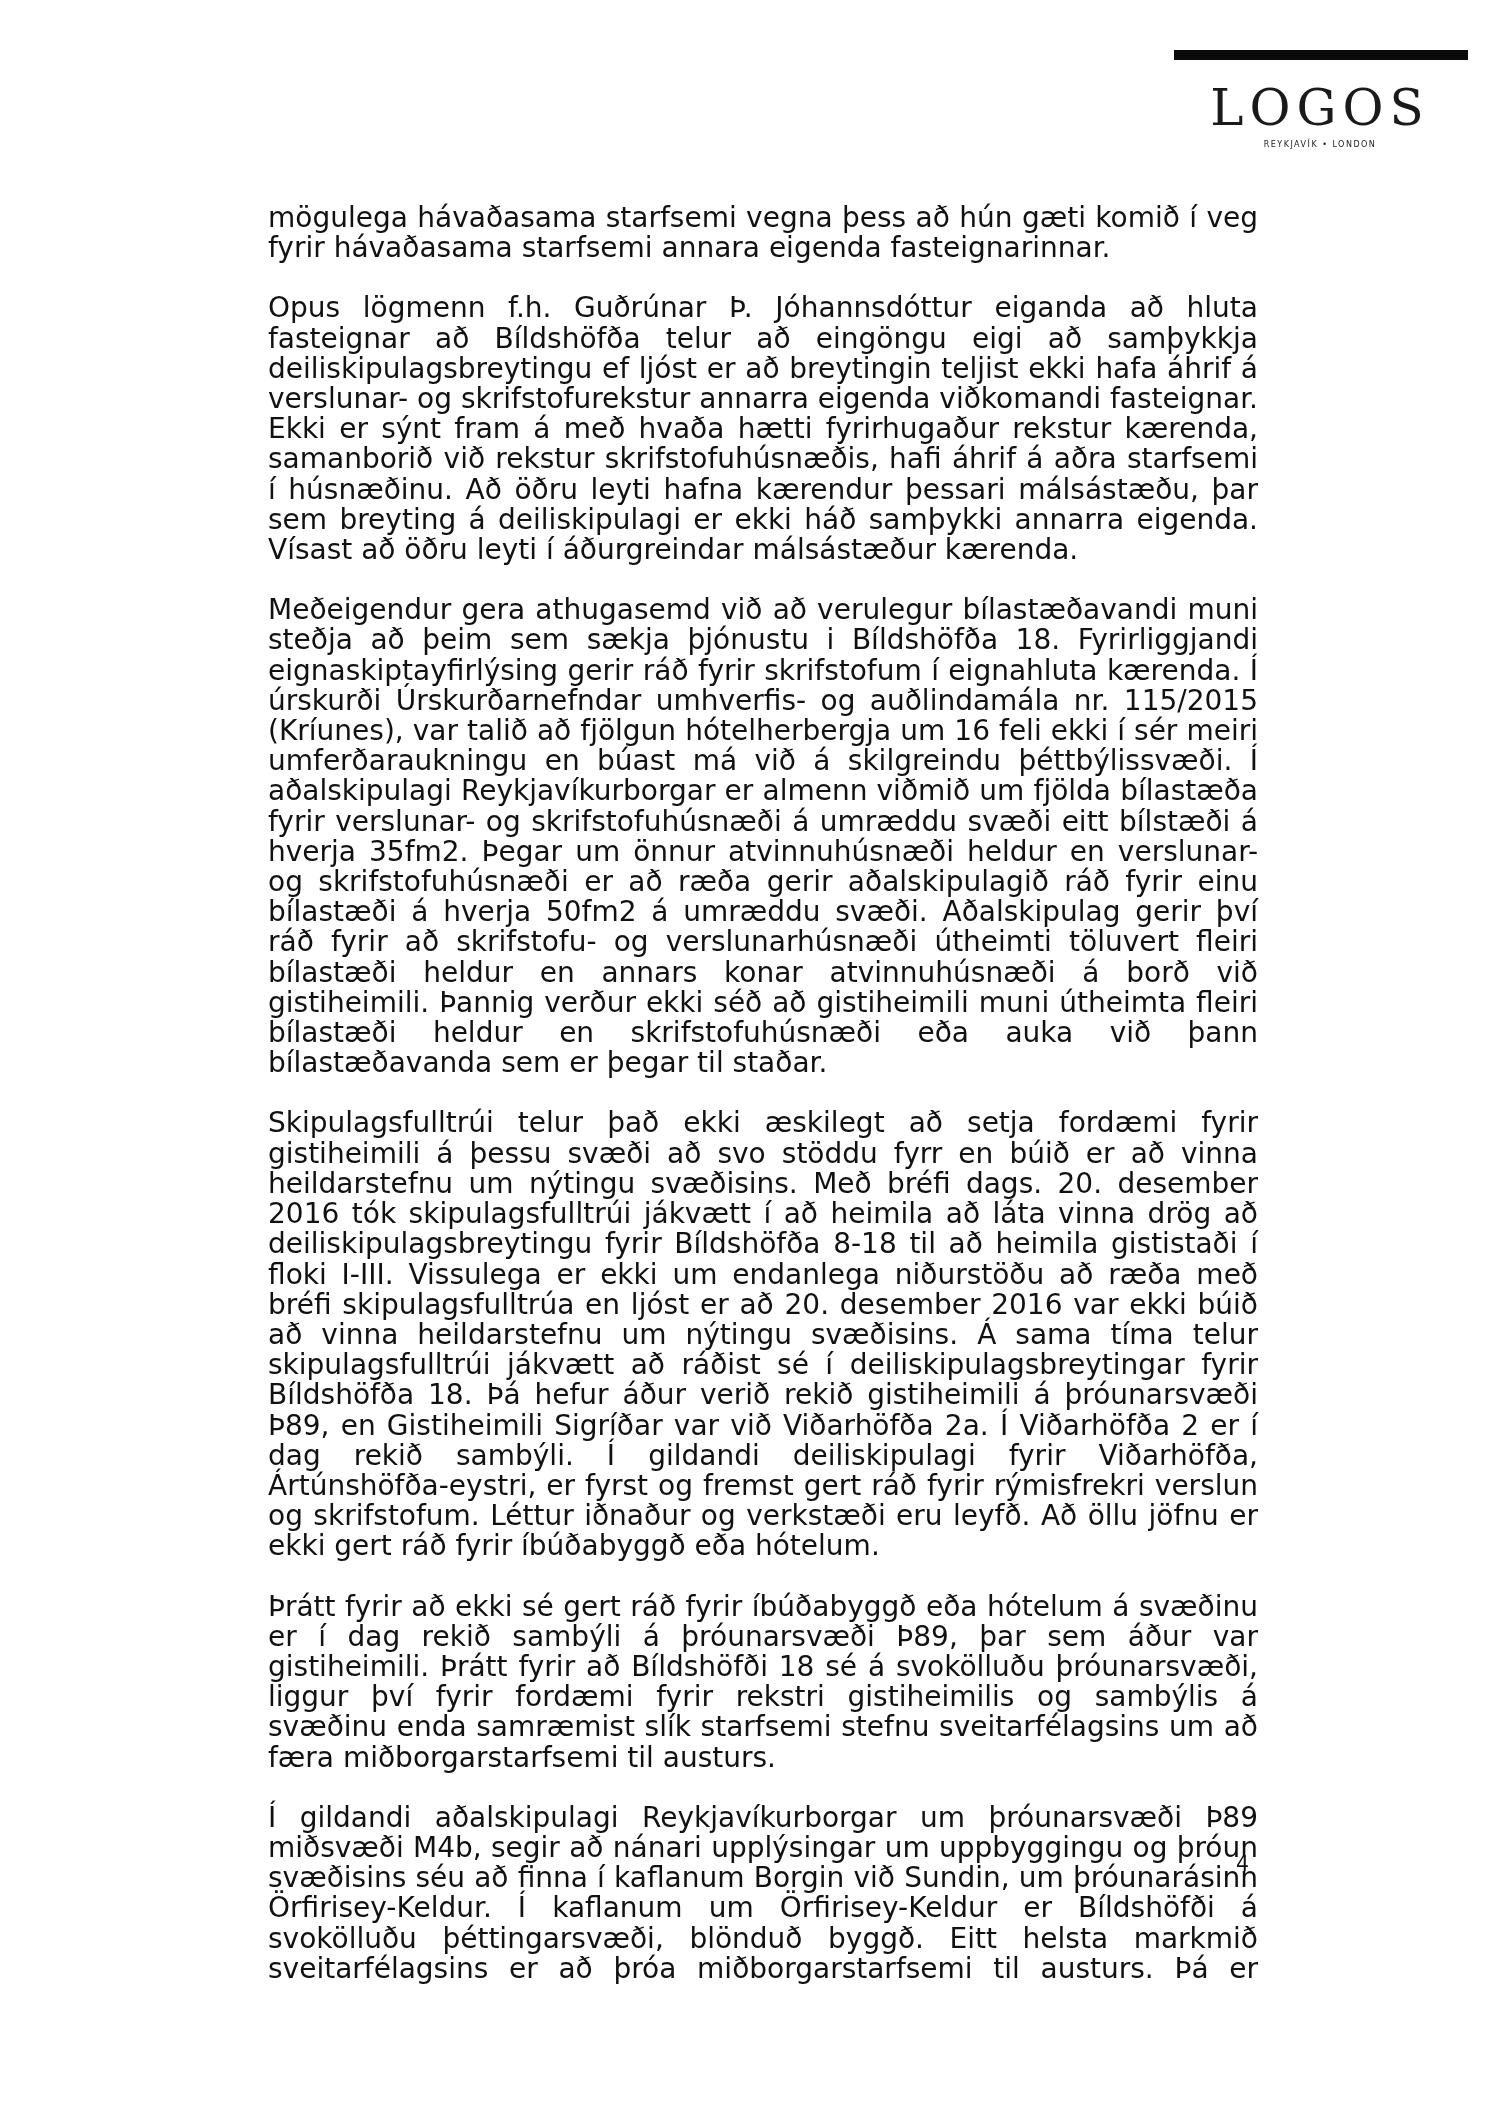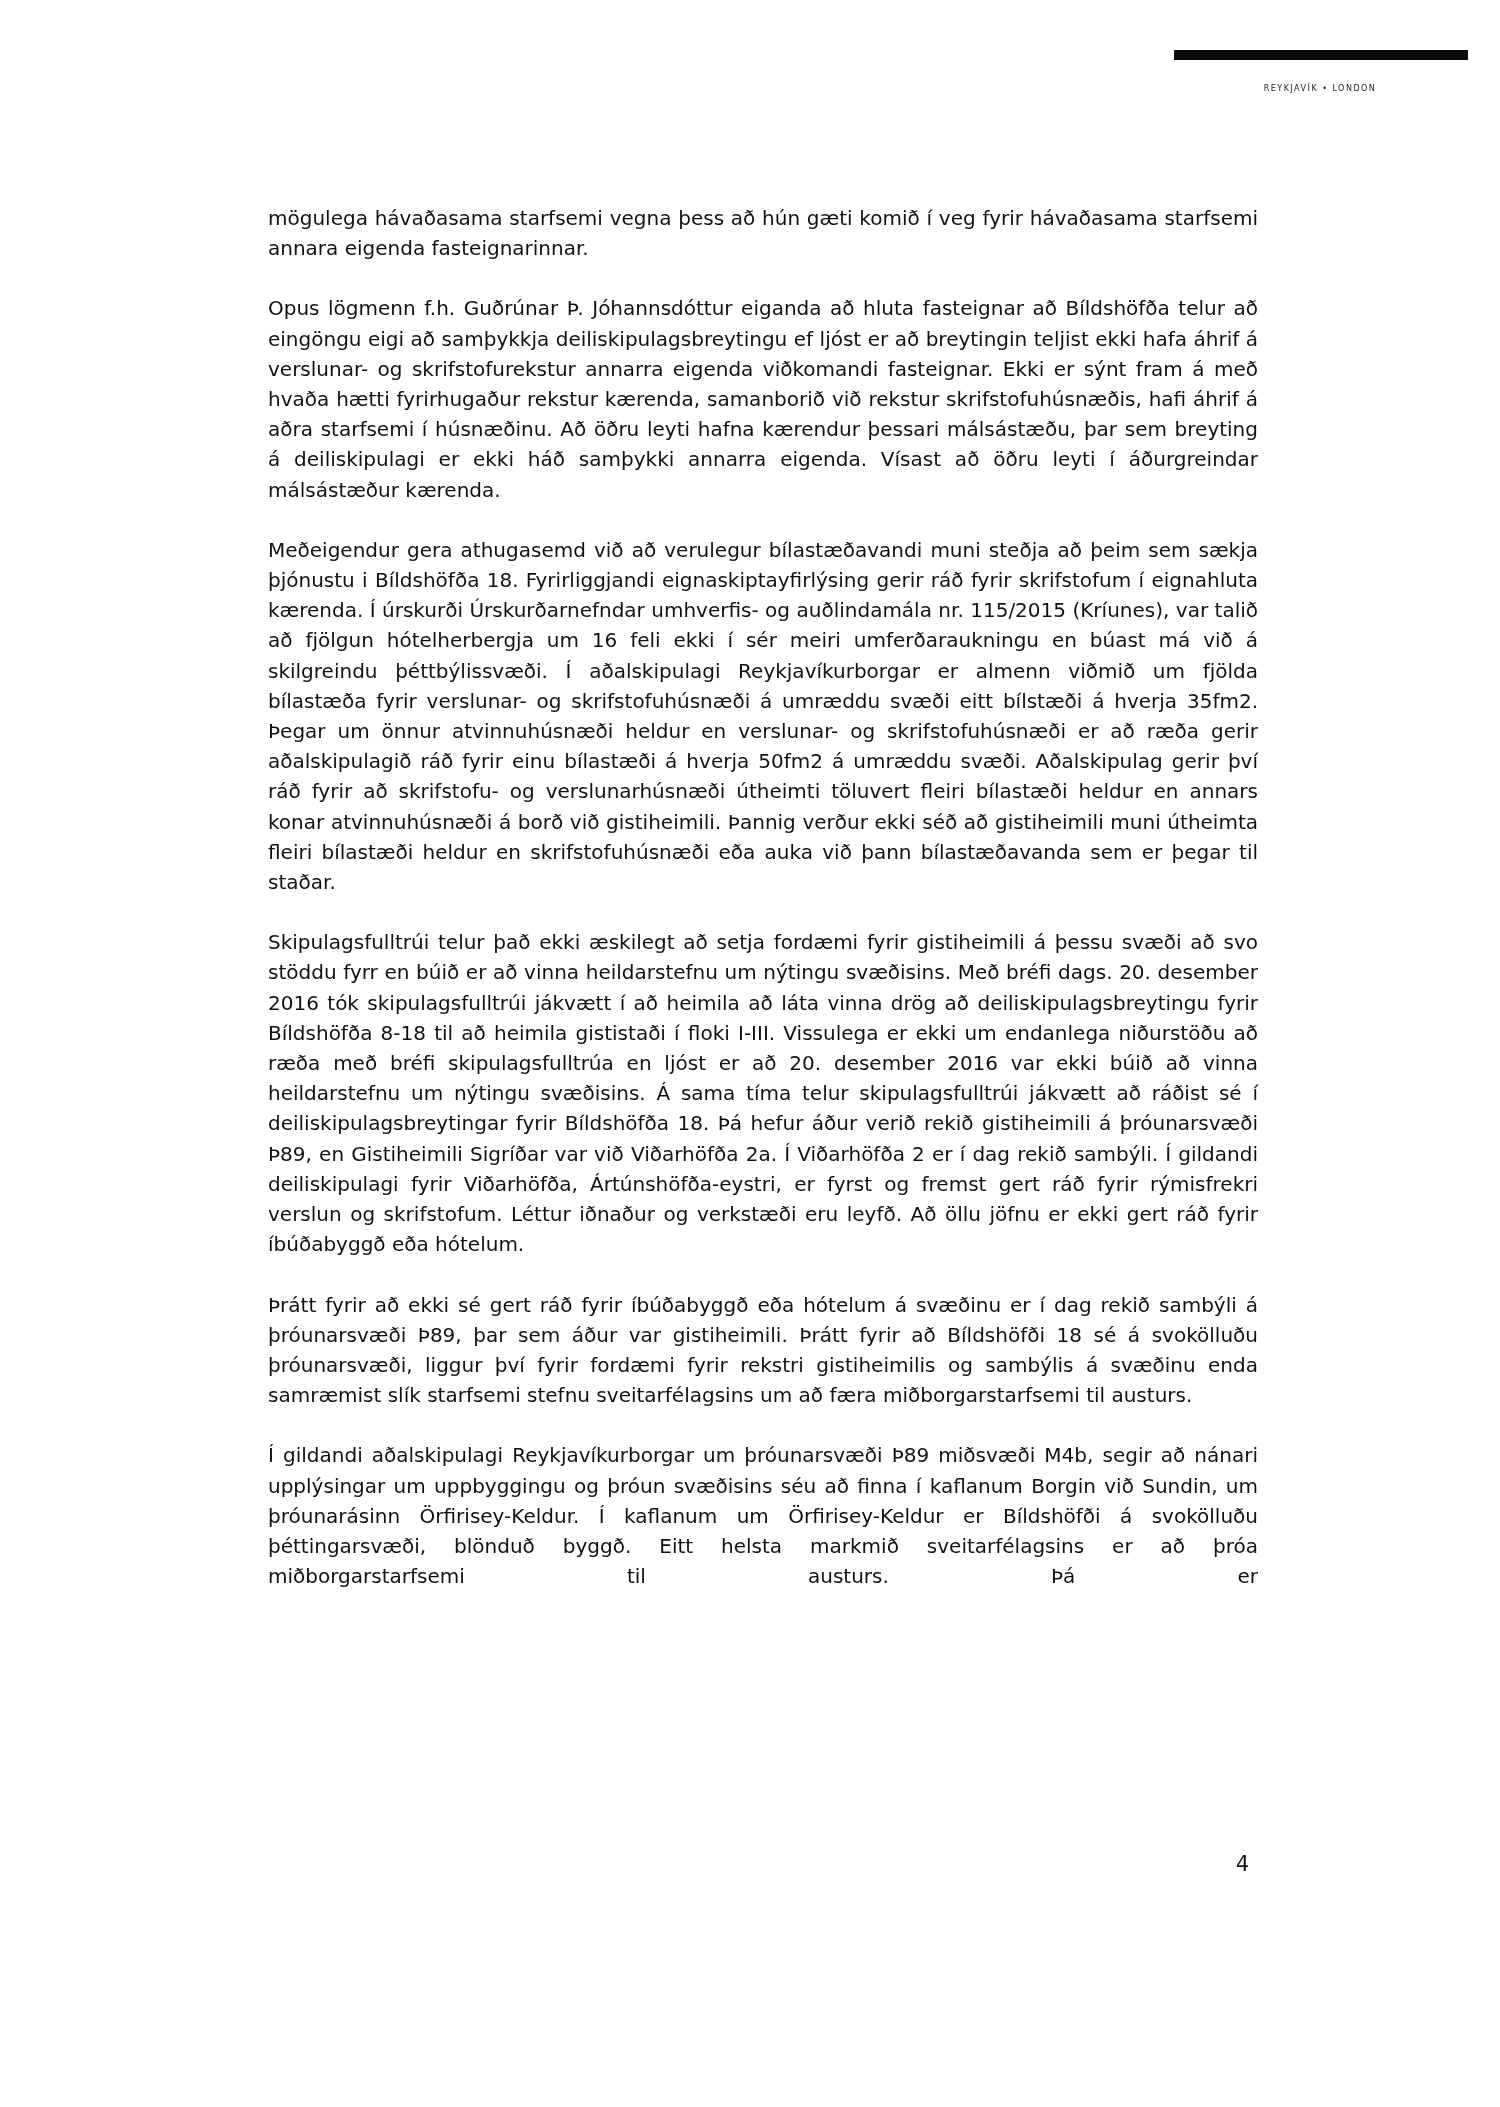--- a/index.html
+++ b/index.html
@@ -43,21 +43,21 @@
       font-size: 8px;
       letter-spacing: 1.5px;
       color: #222;
       margin-top: 4px;
     }
     .content {
       position: absolute;
       left: 268px;
       top: 203px;
       width: 990px;
-      font-size: 20px;
+      font-size: 28px;
       line-height: 30.2px;
     }
     .para {
       margin: 0 0 30px 0;
       text-align: justify;
       text-justify: inter-word;
       hyphens: none;
     }
     .page-number {
       position: absolute;
@@ -67,20 +67,21 @@
       line-height: 30px;
       color: #111;
     }
   </style>
 </head>
 <body>
 
 <div class="header-bar"></div>
 
 <div class="logo">
+  <div class="logo-word">LOGOS</div>
   <div class="logo-sub">REYKJAVÍK • LONDON</div>
 </div>
 
 <div class="content">
   <p class="para">mögulega hávaðasama starfsemi vegna þess að hún gæti komið í veg fyrir hávaðasama starfsemi annara eigenda fasteignarinnar.</p>
   <p class="para">Opus lögmenn f.h. Guðrúnar Þ. Jóhannsdóttur eiganda að hluta fasteignar að Bíldshöfða telur að eingöngu eigi að samþykkja deiliskipulagsbreytingu ef ljóst er að breytingin teljist ekki hafa áhrif á verslunar- og skrifstofurekstur annarra eigenda viðkomandi fasteignar. Ekki er sýnt fram á með hvaða hætti fyrirhugaður rekstur kærenda, samanborið við rekstur skrifstofuhúsnæðis, hafi áhrif á aðra starfsemi í húsnæðinu. Að öðru leyti hafna kærendur þessari málsástæðu, þar sem breyting á deiliskipulagi er ekki háð samþykki annarra eigenda. Vísast að öðru leyti í áðurgreindar málsástæður kærenda.</p>
   <p class="para">Meðeigendur gera athugasemd við að verulegur bílastæðavandi muni steðja að þeim sem sækja þjónustu i Bíldshöfða 18. Fyrirliggjandi eignaskiptayfirlýsing gerir ráð fyrir skrifstofum í eignahluta kærenda. Í úrskurði Úrskurðarnefndar umhverfis- og auðlindamála nr. 115/2015 (Kríunes), var talið að fjölgun hótelherbergja um 16 feli ekki í sér meiri umferðaraukningu en búast má við á skilgreindu þéttbýlissvæði. Í aðalskipulagi Reykjavíkurborgar er almenn viðmið um fjölda bílastæða fyrir verslunar- og skrifstofuhúsnæði á umræddu svæði eitt bílstæði á hverja 35fm2. Þegar um önnur atvinnuhúsnæði heldur en verslunar- og skrifstofuhúsnæði er að ræða gerir aðalskipulagið ráð fyrir einu bílastæði á hverja 50fm2 á umræddu svæði. Aðalskipulag gerir því ráð fyrir að skrifstofu- og verslunarhúsnæði útheimti töluvert fleiri bílastæði heldur en annars konar atvinnuhúsnæði á borð við gistiheimili. Þannig verður ekki séð að gistiheimili muni útheimta fleiri bílastæði heldur en skrifstofuhúsnæði eða auka við þann bílastæðavanda sem er þegar til staðar.</p>
   <p class="para">Skipulagsfulltrúi telur það ekki æskilegt að setja fordæmi fyrir gistiheimili á þessu svæði að svo stöddu fyrr en búið er að vinna heildarstefnu um nýtingu svæðisins. Með bréfi dags. 20. desember 2016 tók skipulagsfulltrúi jákvætt í að heimila að láta vinna drög að deiliskipulagsbreytingu fyrir Bíldshöfða 8-18 til að heimila gististaði í floki I-III. Vissulega er ekki um endanlega niðurstöðu að ræða með bréfi skipulagsfulltrúa en ljóst er að 20. desember 2016 var ekki búið að vinna heildarstefnu um nýtingu svæðisins. Á sama tíma telur skipulagsfulltrúi jákvætt að ráðist sé í deiliskipulagsbreytingar fyrir Bíldshöfða 18. Þá hefur áður verið rekið gistiheimili á þróunarsvæði Þ89, en Gistiheimili Sigríðar var við Viðarhöfða 2a. Í Viðarhöfða 2 er í dag rekið sambýli. Í gildandi deiliskipulagi fyrir Viðarhöfða, Ártúnshöfða-eystri, er fyrst og fremst gert ráð fyrir rýmisfrekri verslun og skrifstofum. Léttur iðnaður og verkstæði eru leyfð. Að öllu jöfnu er ekki gert ráð fyrir íbúðabyggð eða hótelum.</p>
   <p class="para">Þrátt fyrir að ekki sé gert ráð fyrir íbúðabyggð eða hótelum á svæðinu er í dag rekið sambýli á þróunarsvæði Þ89, þar sem áður var gistiheimili. Þrátt fyrir að Bíldshöfði 18 sé á svokölluðu þróunarsvæði, liggur því fyrir fordæmi fyrir rekstri gistiheimilis og sambýlis á svæðinu enda samræmist slík starfsemi stefnu sveitarfélagsins um að færa miðborgarstarfsemi til austurs.</p>
   <p class="para" style="margin-bottom:0; text-align-last: justify;">Í gildandi aðalskipulagi Reykjavíkurborgar um þróunarsvæði Þ89 miðsvæði M4b, segir að nánari upplýsingar um uppbyggingu og þróun svæðisins séu að finna í kaflanum Borgin við Sundin, um þróunarásinn Örfirisey-Keldur. Í kaflanum um Örfirisey-Keldur er Bíldshöfði á svokölluðu þéttingarsvæði, blönduð byggð. Eitt helsta markmið sveitarfélagsins er að þróa miðborgarstarfsemi til austurs. Þá er</p>

